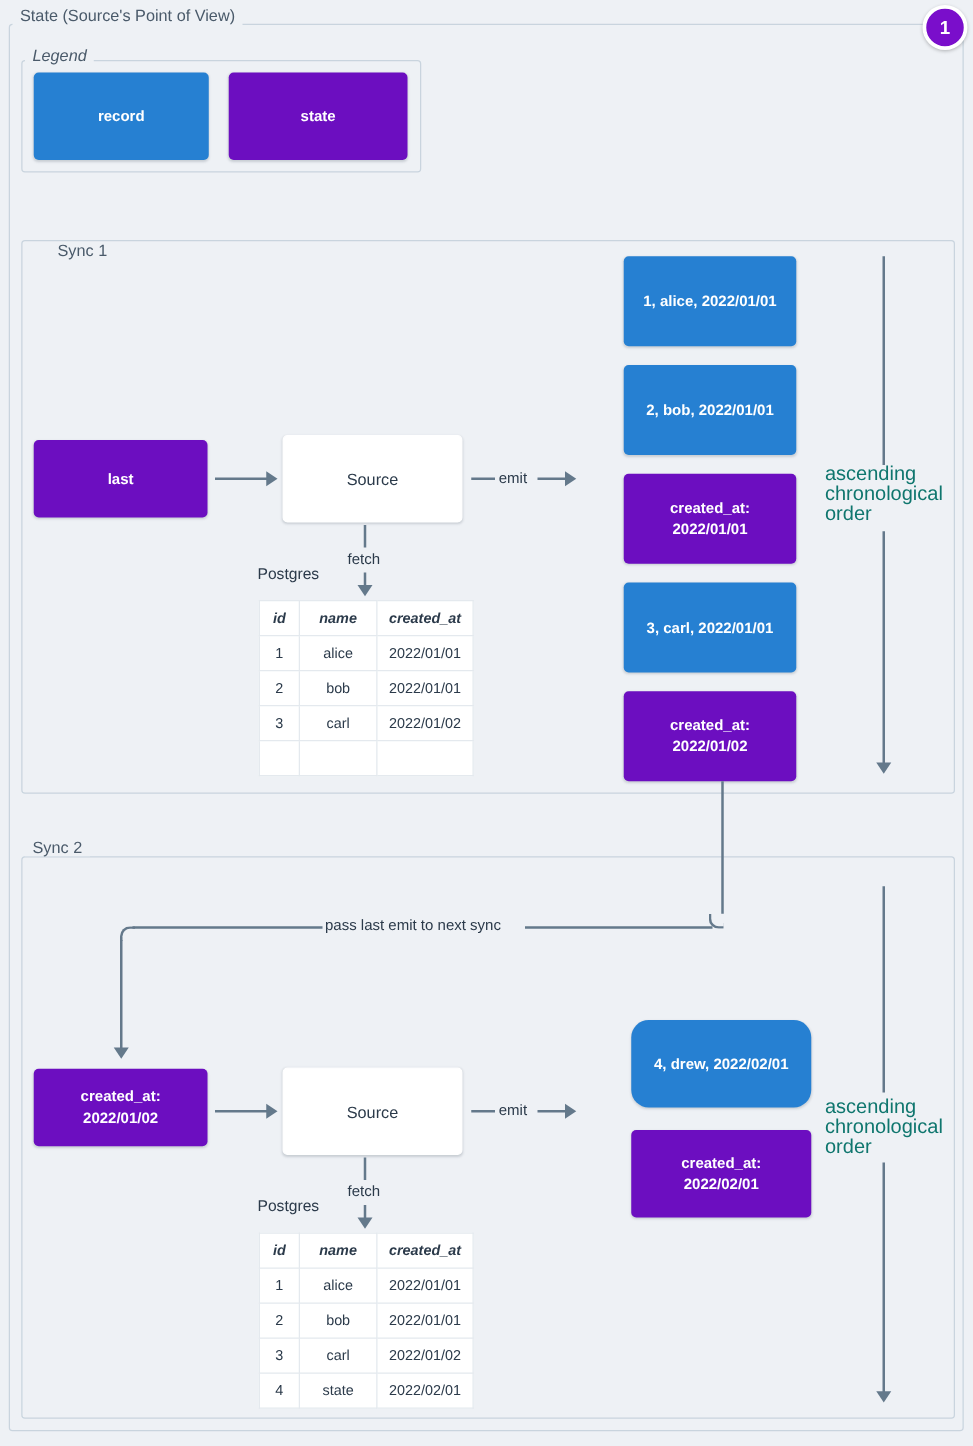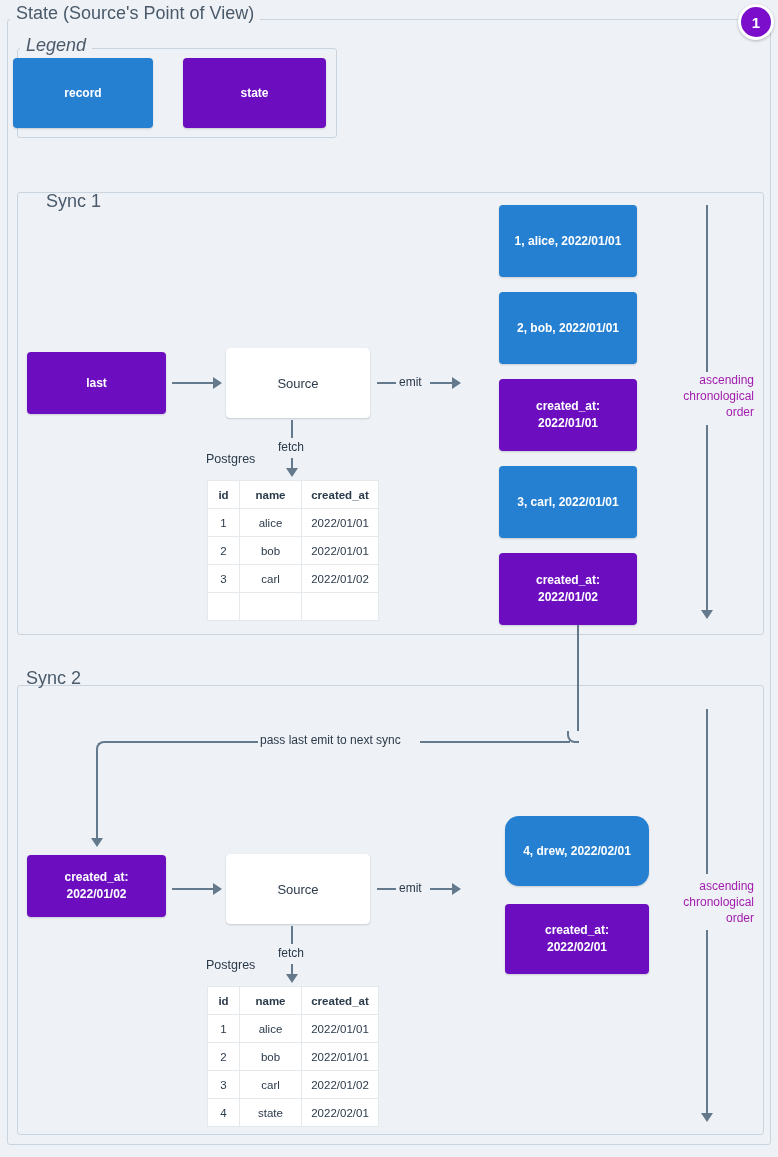--- a/index.html
+++ b/index.html
@@ -21,21 +21,21 @@
     position: absolute;
     border: 1px solid #c9d4de;
     border-radius: 3px;
     background: #eef1f5;
     box-sizing: border-box;
   }
   .frame-label {
     position: absolute;
     background: #eef1f5;
     padding: 0 6px;
-    font-size: 18px;
+    font-size: 13px;
     color: #4a5a6a;
     line-height: 14px;
     white-space: nowrap;
   }
 
   #outer-frame   { left: 7px;  top: 19px;   width: 764px; height: 1126px; }
   #outer-label   { left: 10px; top: 6px; }
 
   #legend-frame  { left: 17px; top: 48px;   width: 320px; height: 90px; }
   #legend-label  { left: 20px; top: 38px; font-style: italic; }
@@ -65,21 +65,21 @@
   .node.state  { background: #6c0ec0; }
   .node.plain  {
     background: #ffffff;
     color: #2b3a4a;
     font-weight: normal;
     font-size: 13px;
     border: 1px solid #ffffff;
   }
 
   
-  #legend-record { left: 13px;  top: 58px; width: 140px; height: 70px; }
+  #legend-record { left: 27px;  top: 58px; width: 140px; height: 70px; }
   #legend-state  { left: 183px; top: 58px; width: 143px; height: 70px; }
 
   
   #s1-state-in   { left: 27px;  top: 352px; width: 139px; height: 62px; }
   #s1-source     { left: 226px; top: 348px; width: 144px; height: 70px; }
 
   #s1-rec-1      { left: 499px; top: 205px; width: 138px; height: 72px; }
   #s1-rec-2      { left: 499px; top: 292px; width: 138px; height: 72px; }
   #s1-state-1    { left: 499px; top: 379px; width: 138px; height: 72px; }
   #s1-rec-3      { left: 499px; top: 466px; width: 138px; height: 72px; }
@@ -113,21 +113,21 @@
   #s1-pg-table { left: 207px; top: 480px; }
   #s2-pg-table { left: 207px; top: 986px; }
   table.pg th, table.pg td {
     border: 1px solid #e4e9ee;
     height: 28px;
     padding: 0 6px;
     text-align: center;
     font-weight: normal;
     box-sizing: border-box;
   }
-  table.pg th { font-weight: bold; }
+  table.pg th { font-weight: bold; font-style: italic; }
   table.pg col.c-id      { width: 32px; }
   table.pg col.c-name    { width: 62px; }
   table.pg col.c-created { width: 77px; }
 
   
   .ln {
     position: absolute;
     background: #64798b;
   }
   .ln.h { height: 2px; }
@@ -153,23 +153,23 @@
     background: #eef1f5;
     font-size: 12px;
     color: #2b3a4a;
     padding: 0 3px;
     white-space: nowrap;
     line-height: 15px;
   }
   .axis-label {
     position: absolute;
     width: 94px;
-    text-align: right;
-    font-size: 12px;
-    color: #a21caf;
+    text-align: left;
+    font-size: 16px;
+    color: #0f766e;
     line-height: 16px;
     background: #eef1f5;
   }
 
   .elbow {
     position: absolute;
     border: 2px solid #64798b;
     box-sizing: border-box;
   }
 

